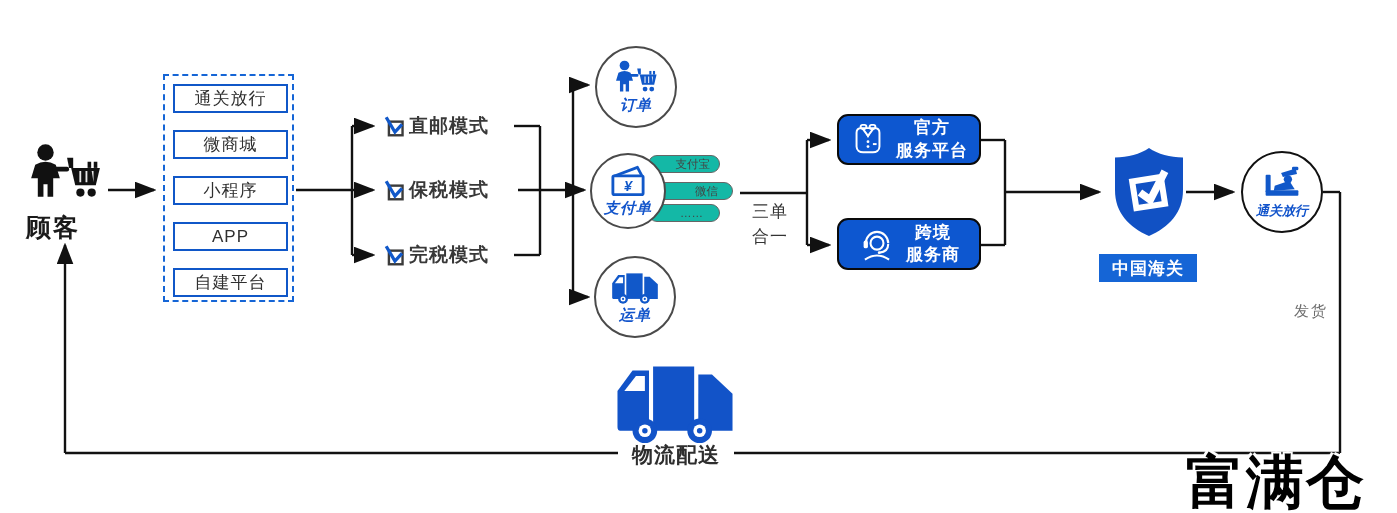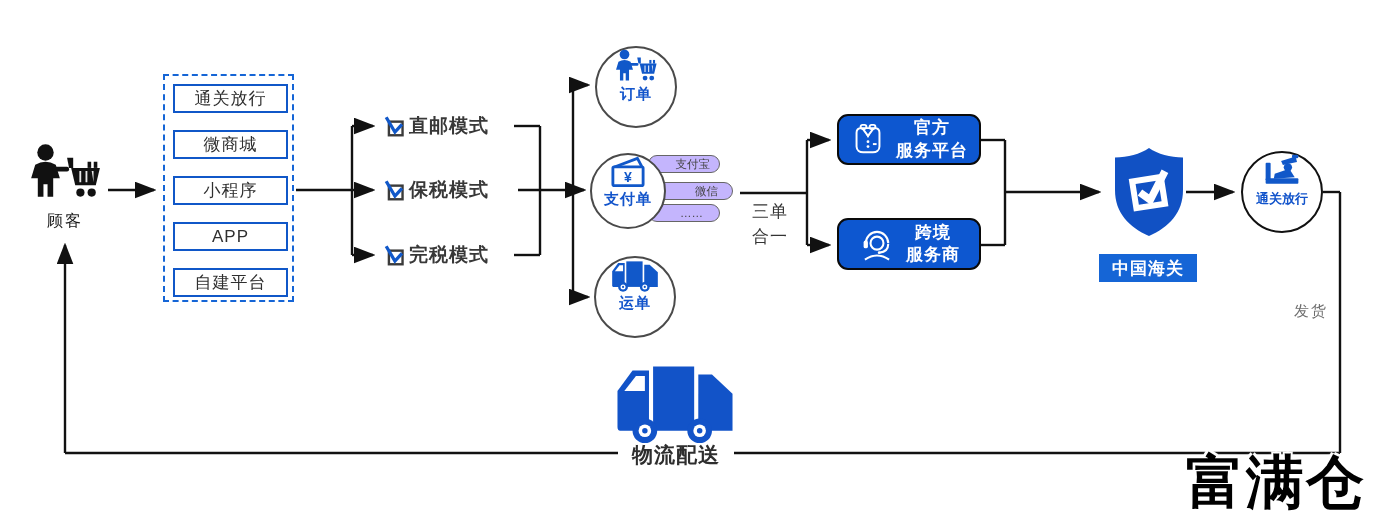--- a/index.html
+++ b/index.html
@@ -2,36 +2,36 @@
 <html><head>
 <meta charset="utf-8">
 <style>
   html,body{margin:0;padding:0;background:#fff;}
   .canvas{position:relative;width:1397px;height:513px;background:#fff;overflow:hidden;
           font-family:"Liberation Sans","DejaVu Sans",sans-serif;color:#222;}
   .abs{position:absolute;}
   
   #wires{position:absolute;left:0;top:0;pointer-events:none;}
   
-  .customer-label{left:26px;top:211px;width:78px;text-align:center;font-size:16px;font-weight:normal;color:#1a1a1a;letter-spacing:2px;}
+  .customer-label{left:26px;top:211px;width:78px;text-align:left;font-size:25px;font-weight:bold;color:#1a1a1a;letter-spacing:2px;}
   
   .channels{left:163px;top:74px;width:131px;height:228px;border:2px dashed #1565D6;box-sizing:border-box;}
   .channel-box{position:absolute;left:8px;width:115px;height:29px;border:2px solid #1057C8;background:#fff;
                display:flex;align-items:center;justify-content:center;font-size:17px;color:#2f2f2f;letter-spacing:1px;box-sizing:border-box;}
   
   .mode{display:flex;align-items:center;gap:1px;height:32px;}
   .mode-label{font-size:19px;font-weight:bold;color:#383838;letter-spacing:1px;}
   
-  .node-circle{border-radius:50%;background:#fff;display:flex;flex-direction:column;align-items:center;box-sizing:border-box;}
+  .node-circle{border-radius:50%;background:#fff;display:flex;flex-direction:column;align-items:center;justify-content:center;box-sizing:border-box;font-style:italic;}
   .gray-ring{border:2.2px solid #4a4a4a;}
   .black-ring{border:2.6px solid #111;}
   .circle-label{font-size:15px;font-weight:bold;color:#1254CB;margin-top:1px;letter-spacing:1px;white-space:nowrap;}
   .circle-label.small{font-size:13px;letter-spacing:0;}
   
-  .pill{position:absolute;height:18px;border:1.5px solid #666;border-radius:10px;background:#c4b5fd;
+  .pill{position:absolute;height:18px;border:1.5px solid #666;border-radius:10px;background:#14b8a6;
         display:flex;align-items:center;justify-content:flex-end;padding-right:9px;font-size:11.5px;color:#444;box-sizing:border-box;}
   
   .stack-text{font-size:17px;color:#333;line-height:1.45;letter-spacing:1px;}
   
   .svc-box{width:144px;border:2px solid #0a0a0a;border-radius:11px;background:#0D57D0;
            display:flex;align-items:center;justify-content:center;gap:10px;box-sizing:border-box;}
   .svc-text{color:#fff;font-weight:bold;font-size:17px;line-height:1.3;text-align:center;letter-spacing:1px;}
   
   .customs-bar{left:1099px;top:239px;width:98px;height:28px;background:#1565D6;color:#fff;font-weight:bold;font-size:17px;
                display:flex;align-items:center;justify-content:center;letter-spacing:1px;margin-top:15px;}

